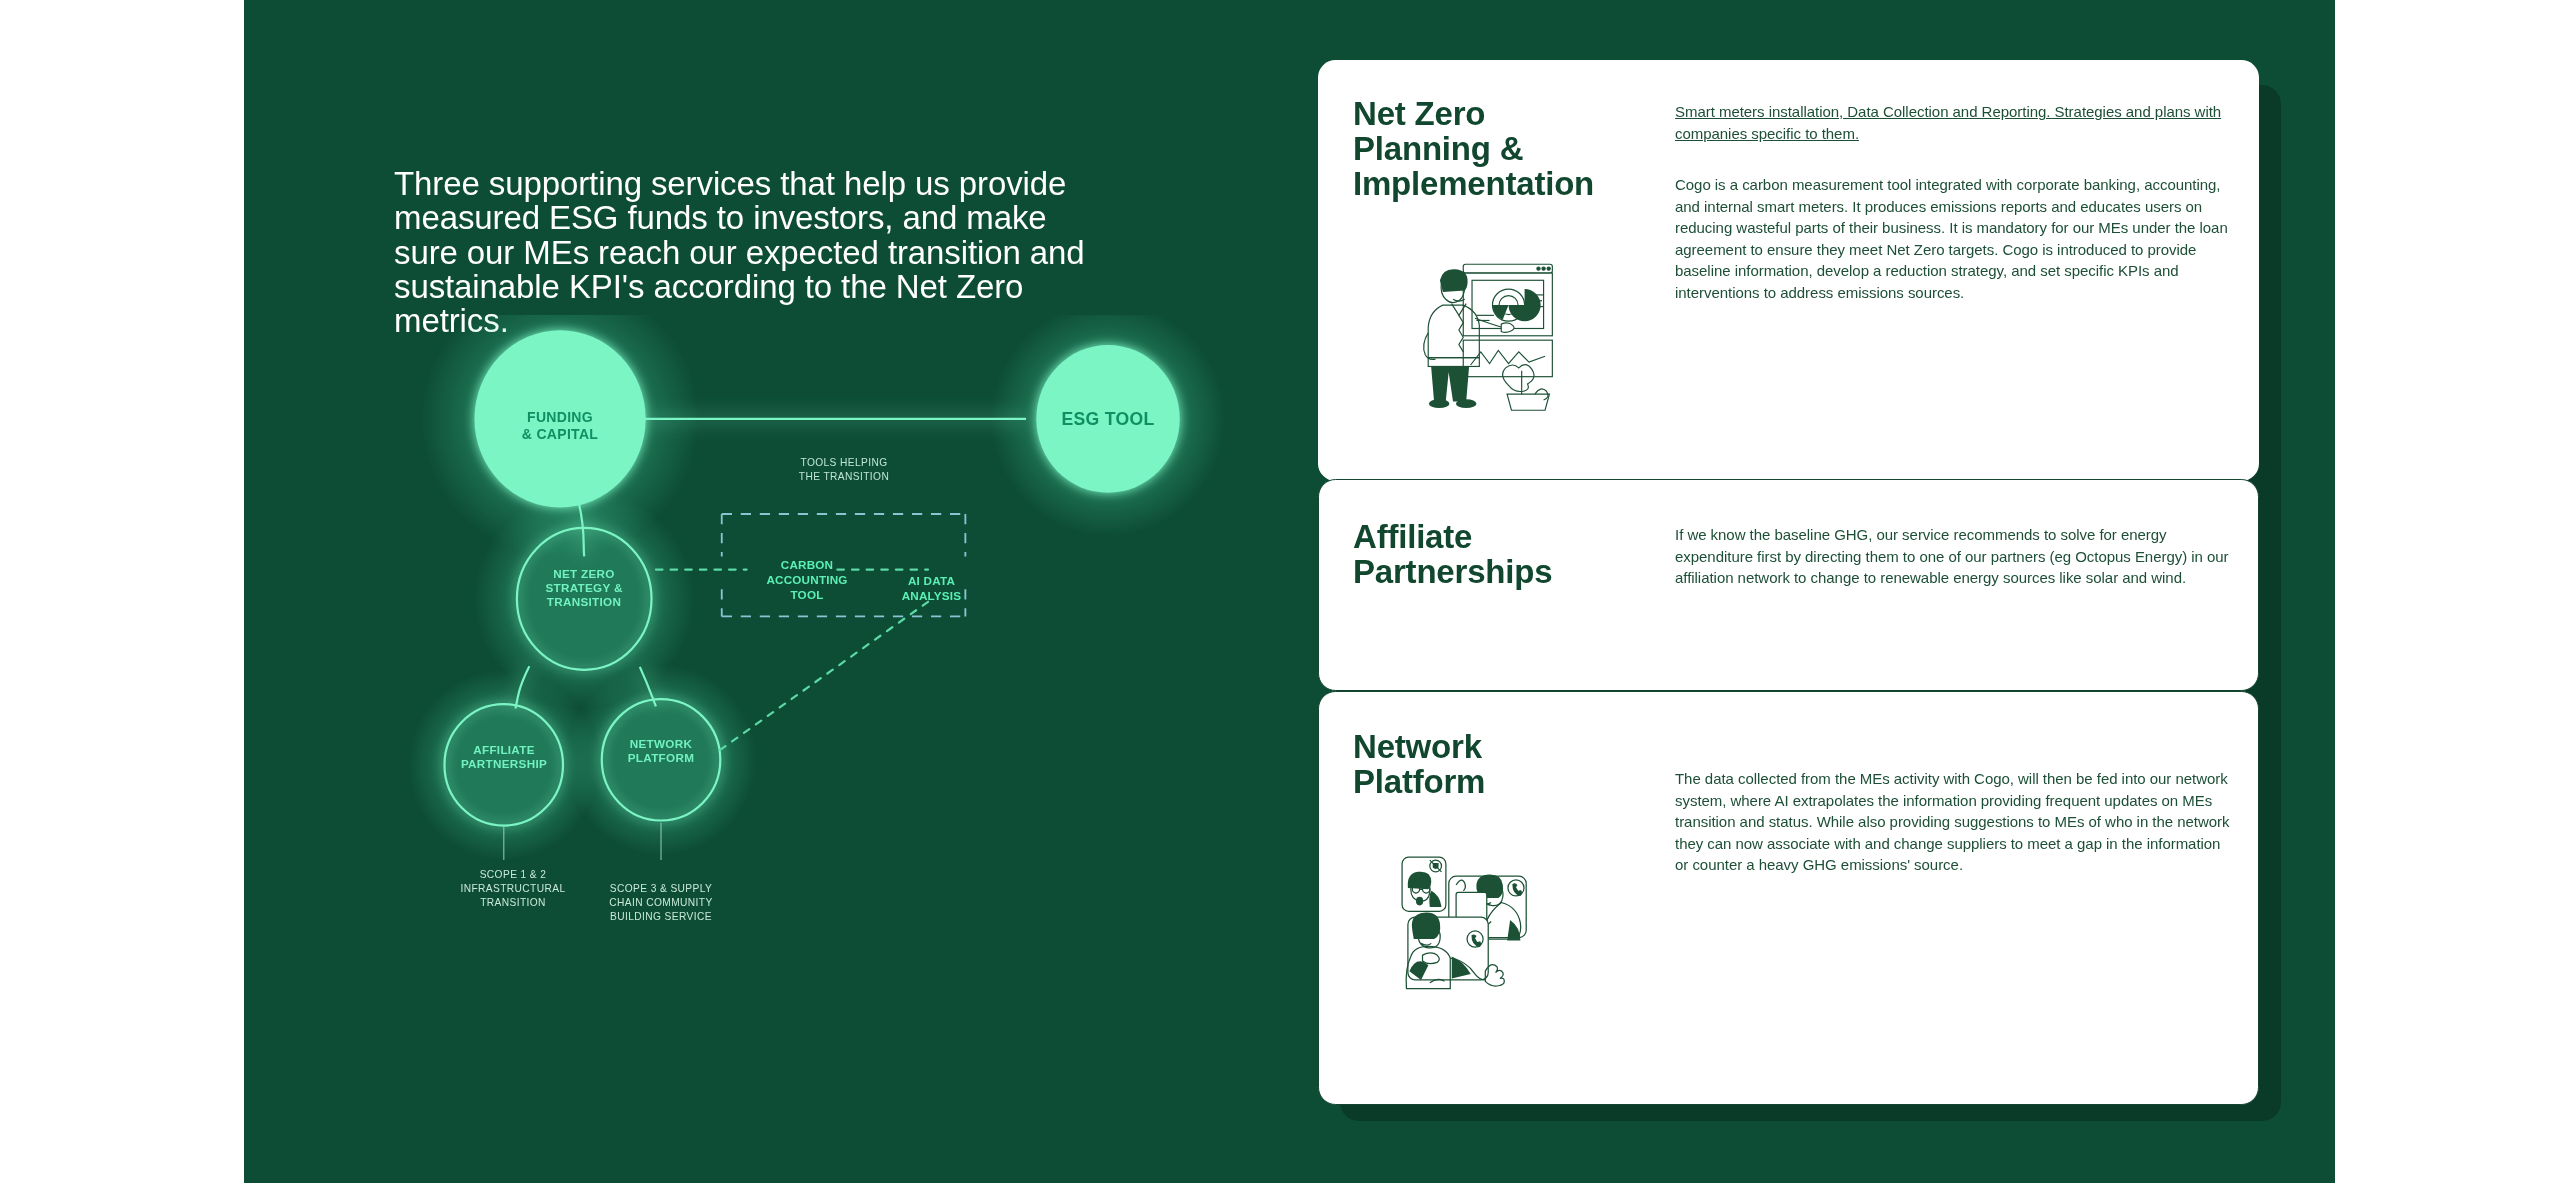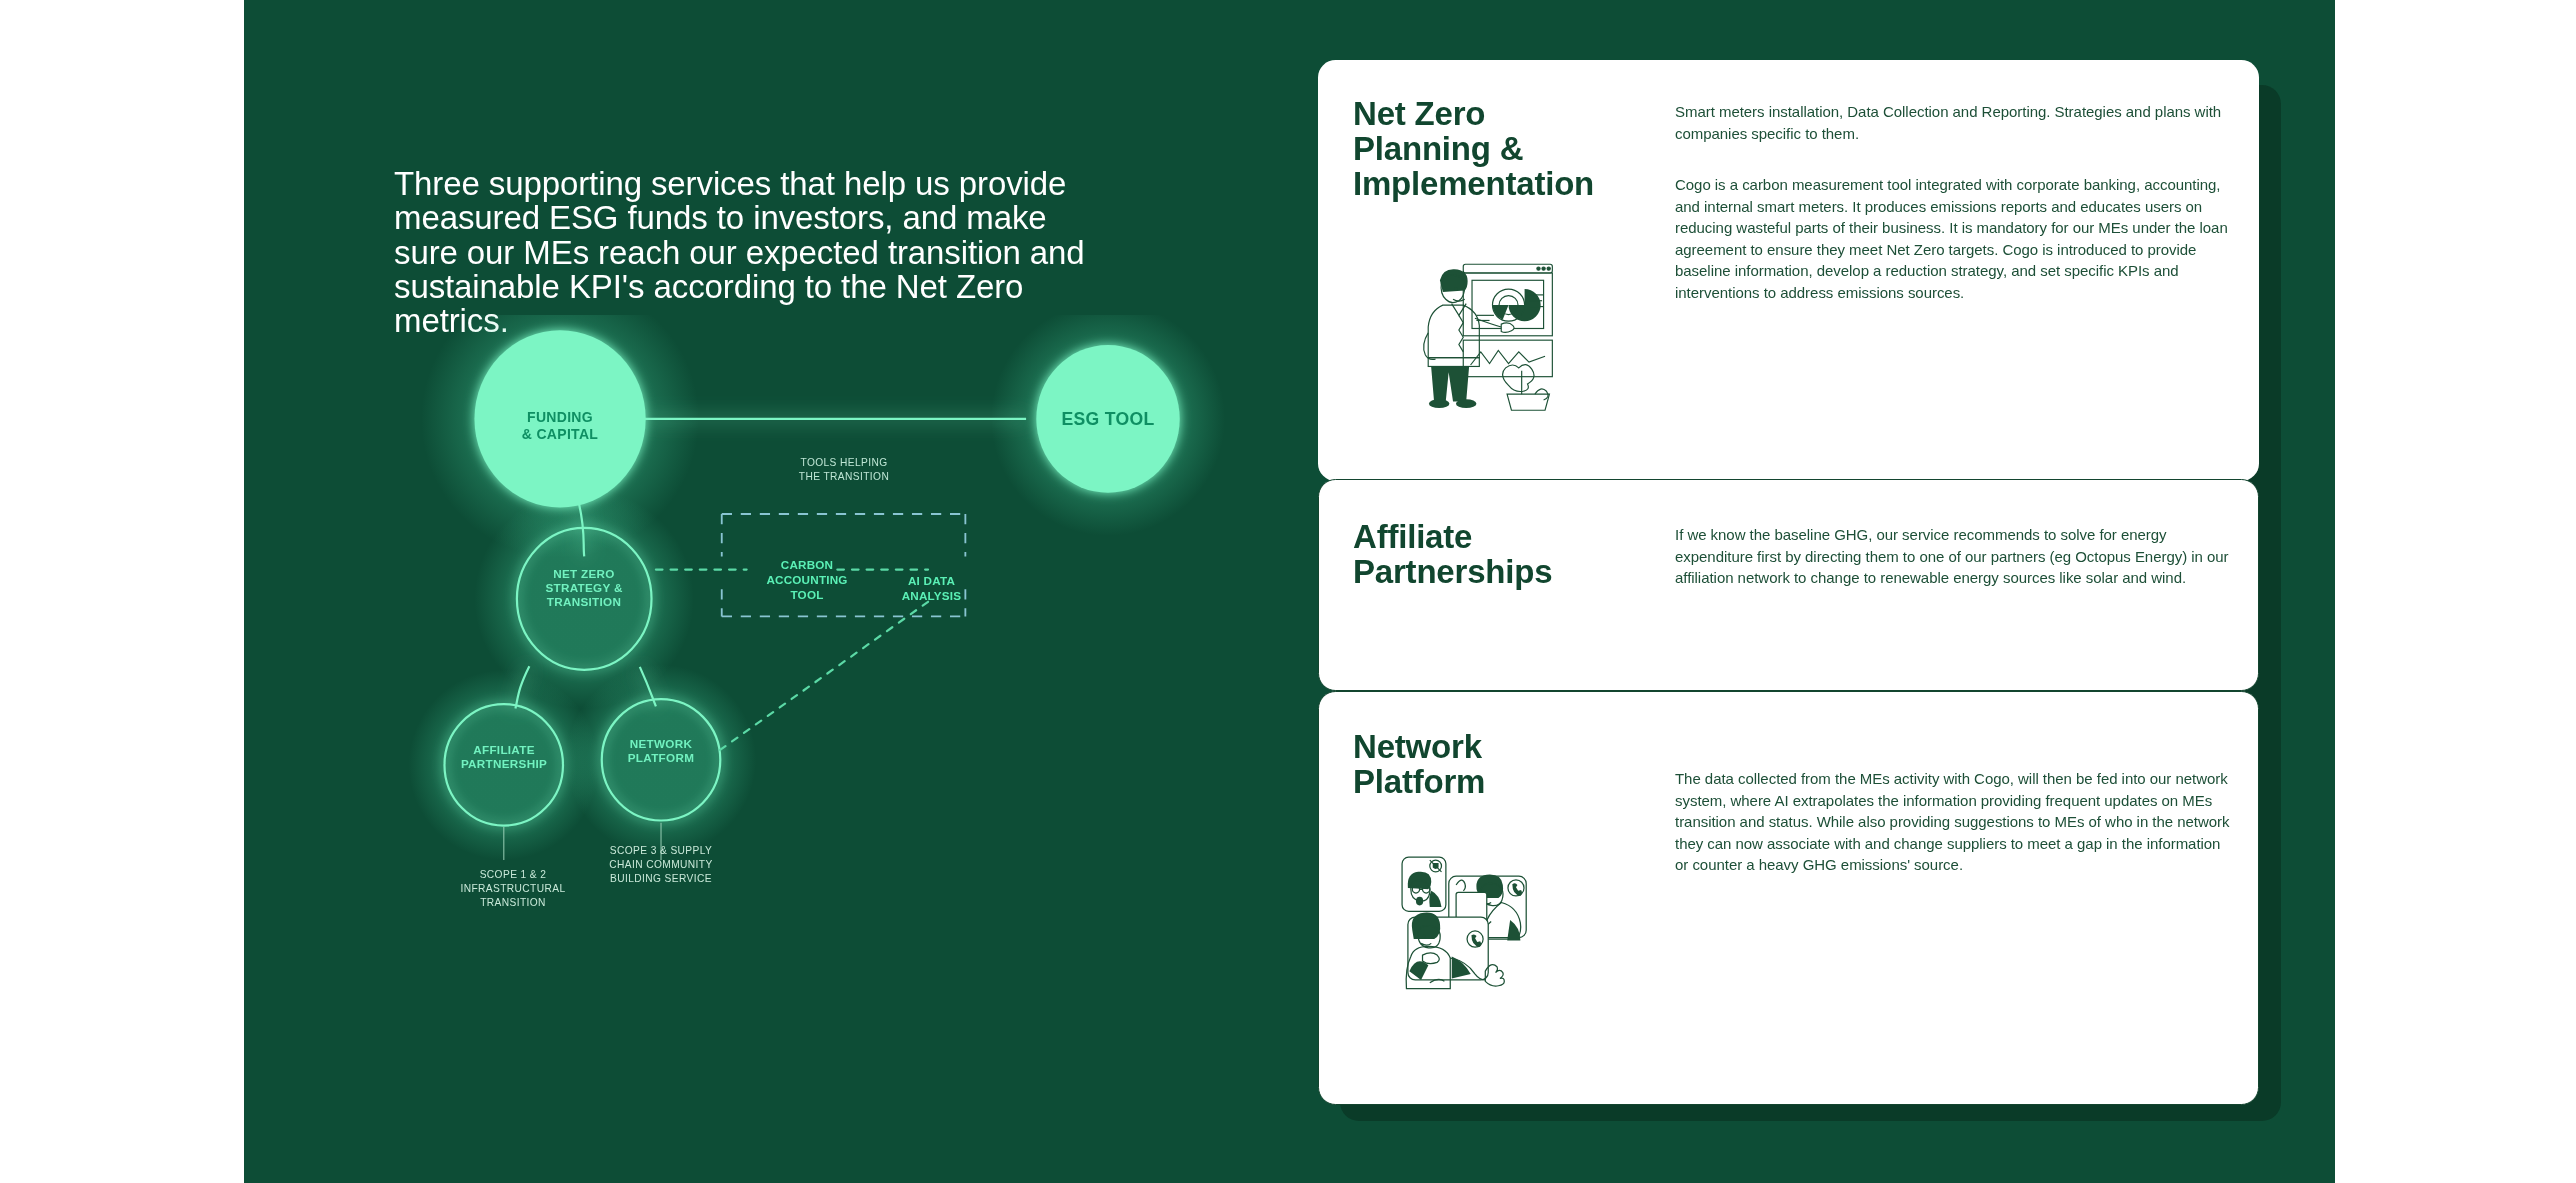--- a/index.html
+++ b/index.html
@@ -160,21 +160,21 @@
       <div class="node-label node-outline" style="left:216px;top:422px;width:146px;font-size:11.7px;">NETWORK<br>PLATFORM</div>
 
       <div class="tools-title" style="left:399px;top:141px;width:146px;">TOOLS HELPING<br>THE TRANSITION</div>
 
       <div class="tool-label" style="left:362px;top:223px;width:146px;">CARBON<br>ACCOUNTING<br>TOOL</div>
 
       <div class="tool-label" style="left:501px;top:239px;width:117px;">AI DATA<br>ANALYSIS</div>
 
       <div class="cap" style="left:68px;top:553px;width:146px;">SCOPE 1 &amp; 2<br>INFRASTRUCTURAL<br>TRANSITION</div>
 
-      <div class="cap" style="left:216px;top:529px;width:146px;">SCOPE 3 &amp; SUPPLY<br>CHAIN COMMUNITY<br>BUILDING SERVICE</div>
+      <div class="cap" style="left:216px;top:567px;width:146px;">SCOPE 3 &amp; SUPPLY<br>CHAIN COMMUNITY<br>BUILDING SERVICE</div>
     </div>
   </div>
 
   <div class="cards">
     <div class="card-shadow"></div>
 
     <div class="card card1">
       <div class="card-inner">
         <div class="card-title" style="left:35px;top:37px;width:307px;">Net Zero<br>Planning &amp;<br>Implementation</div>
 
@@ -212,21 +212,21 @@
           <path d="M44 154 l4 48 l16 0 l4 -40 l6 40 l18 0 l4 -48 z" fill="#1d5136" stroke="none"></path>
           <ellipse cx="55" cy="205" rx="14" ry="6" fill="#1d5136" stroke="none"></ellipse>
           <ellipse cx="92" cy="205" rx="14" ry="6" fill="#1d5136" stroke="none"></ellipse>
 
           <path d="M150 180 q-14 -14 -4 -24 q10 -8 18 0 q10 -10 18 2 q8 12 -6 20 q4 8 -6 10 q-12 2 -20 -8z"></path>
           <path d="M168 160 l0 32"></path>
           <path d="M186 192 q8 -12 16 -4 q6 8 -4 12"></path>
           <path d="M148 192 l58 0 l-6 22 l-46 0 z"></path>
         </svg>
 
-        <div class="card-body" style="left:357px;top:41px;width:556px;">Smart meters installation, Data Collection and Reporting. Strategies and plans with companies specific to them.</div>
+        <div class="card-body" style="left:357px;top:41px;width:556px;text-decoration:underline;">Smart meters installation, Data Collection and Reporting. Strategies and plans with companies specific to them.</div>
         <div class="card-body" style="left:357px;top:114px;width:556px;">Cogo is a carbon measurement tool integrated with corporate banking, accounting, and internal smart meters. It produces emissions reports and educates users on reducing wasteful parts of their business. It is mandatory for our MEs under the loan agreement to ensure they meet Net Zero targets. Cogo is introduced to provide baseline information, develop a reduction strategy, and set specific KPIs and interventions to address emissions sources.</div>
       </div>
     </div>
 
     <div class="card card2">
       <div class="card-inner">
         <div class="card-title" style="left:34px;top:40px;width:307px;">Affiliate<br>Partnerships</div>
 
         <div class="card-body" style="left:356px;top:44px;width:556px;">If we know the baseline GHG, our service recommends to solve for energy expenditure first by directing them to one of our partners (eg Octopus Energy) in our affiliation network to change to renewable energy sources like solar and wind.</div>
       </div>

